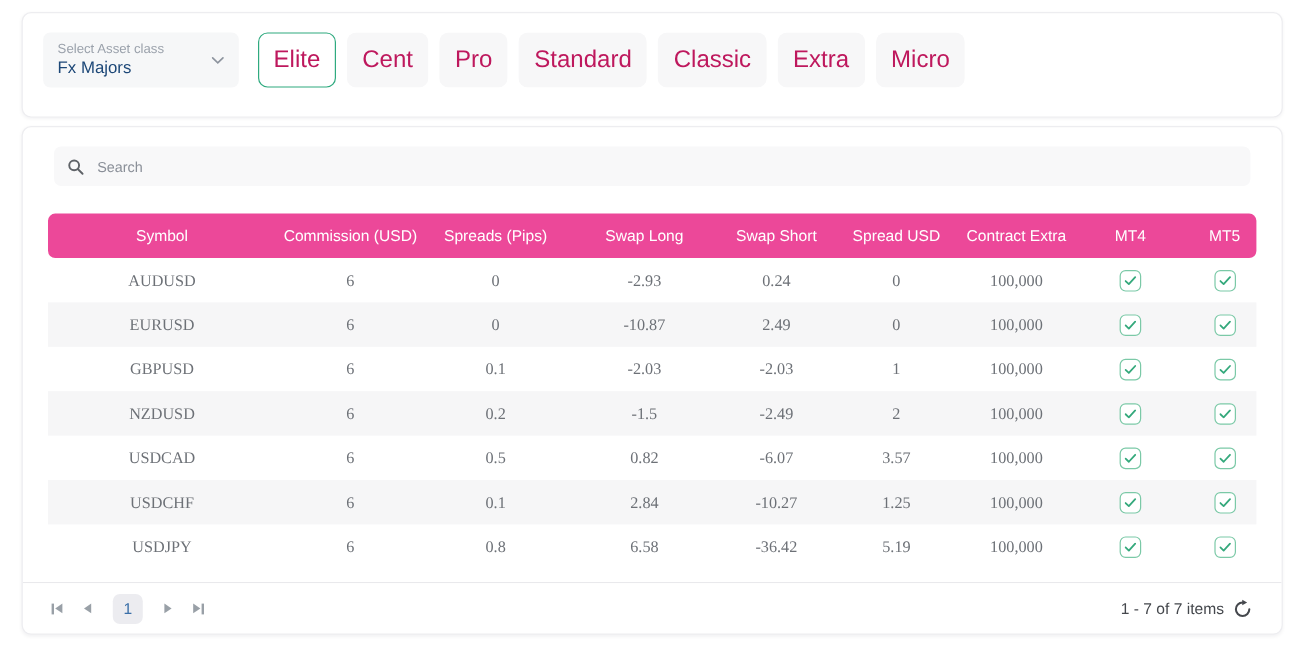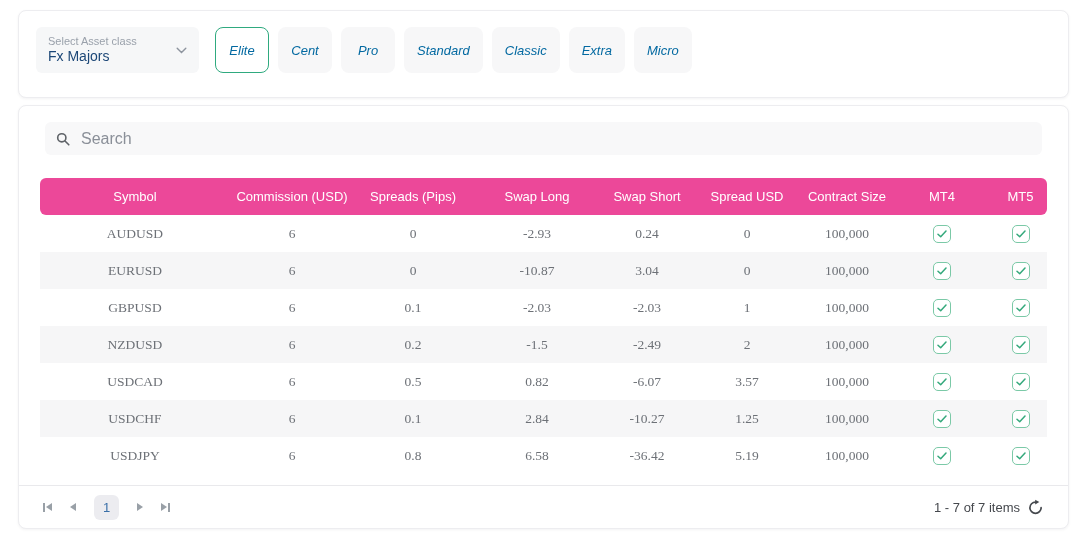--- a/index.html
+++ b/index.html
@@ -23,33 +23,33 @@
     width: 163px; height: 46px; background: #f6f7f8; border-radius: 6px;
     display: flex; align-items: center; padding: 0 12px; cursor: pointer; flex: none;
   }
   .dd-label { font-size: 11px; color: #9aa1ab; line-height: 13px; }
   .dd-value { font-size: 14px; color: #1c4777; line-height: 17px; }
   .chevron  { margin-left: auto; display: flex; }
   .tabs { display: flex; gap: 9px; margin-left: 16px; align-items: center; }
   .tab {
     height: 46px; min-width: 54px; padding: 0 12px;
     background: #f7f7f8; border: 1px solid transparent; border-radius: 8px;
-    font-family: inherit; font-size: 13px; color: #0369a1;
-    display: inline-flex; align-items: center; justify-content: center; cursor: pointer; font-style: italic;
+    font-family: inherit; font-size: 20px; color: #be185d;
+    display: inline-flex; align-items: center; justify-content: center; cursor: pointer;
   }
   .tab.active { background: #fff; border-color: #2faa7f; }
   
   .card-main { left: 18px; top: 105px; width: 1051px; height: 424px; }
   .searchbar {
     margin: 16px 26px 0; height: 33px; background: #f8f8f9; border-radius: 6px;
     display: flex; align-items: center; padding: 0 11px; gap: 9px;
   }
   .searchbar input {
     border: none; background: transparent; outline: none; flex: 1;
-    font-family: inherit; font-size: 16px; color: #1d4ed8;
+    font-family: inherit; font-size: 12px; color: #1d4ed8;
   }
   .searchbar input::placeholder { color: #8a8f98; }
   .grid { margin: 23px 21px 0; --cols: 190px 124px 118px 130px 90px 110px 90px 100px 57px; }
   .grid-header {
     display: grid; grid-template-columns: var(--cols);
     background: #ec4899; border-radius: 6px; height: 37px; align-items: center;
   }
   .grid-hcell { color: #fff; font-size: 13px; font-weight: 500; text-align: center; }
   .grid-row { display: grid; grid-template-columns: var(--cols); height: 37px; align-items: center; font-family: Liberation Serif, serif; }
   .grid-row.stripe { background: #f6f6f7; }
@@ -118,21 +118,21 @@
   </div>
 
   <div class="grid">
     <div class="grid-header">
         <span class="grid-hcell">Symbol</span>
         <span class="grid-hcell">Commission (USD)</span>
         <span class="grid-hcell">Spreads (Pips)</span>
         <span class="grid-hcell">Swap Long</span>
         <span class="grid-hcell">Swap Short</span>
         <span class="grid-hcell">Spread USD</span>
-        <span class="grid-hcell">Contract Size</span>
+        <span class="grid-hcell">Contract Extra</span>
         <span class="grid-hcell">MT4</span>
         <span class="grid-hcell">MT5</span>
       </div>
     <div>
         <div class="grid-row">
           <div class="grid-cell">AUDUSD</div>
           <div class="grid-cell">6</div>
           <div class="grid-cell">0</div>
           <div class="grid-cell">-2.93</div>
           <div class="grid-cell">0.24</div>
@@ -155,21 +155,21 @@
                 </svg>
               </span>
             </span>
           </div>
         </div>
         <div class="grid-row stripe">
           <div class="grid-cell">EURUSD</div>
           <div class="grid-cell">6</div>
           <div class="grid-cell">0</div>
           <div class="grid-cell">-10.87</div>
-          <div class="grid-cell">3.04</div>
+          <div class="grid-cell">2.49</div>
           <div class="grid-cell">0</div>
           <div class="grid-cell">100,000</div>
           <div class="grid-cell cbwrap">
             <span class="checkbox">
               <span style="display:flex;">
                 <svg width="10" height="8" viewBox="0 0 10 8">
                   <polyline points="1,4.2 3.7,6.8 9,1" fill="none" stroke="#35a97c" stroke-width="1.5" stroke-linecap="round" stroke-linejoin="round"></polyline>
                 </svg>
               </span>
             </span>

